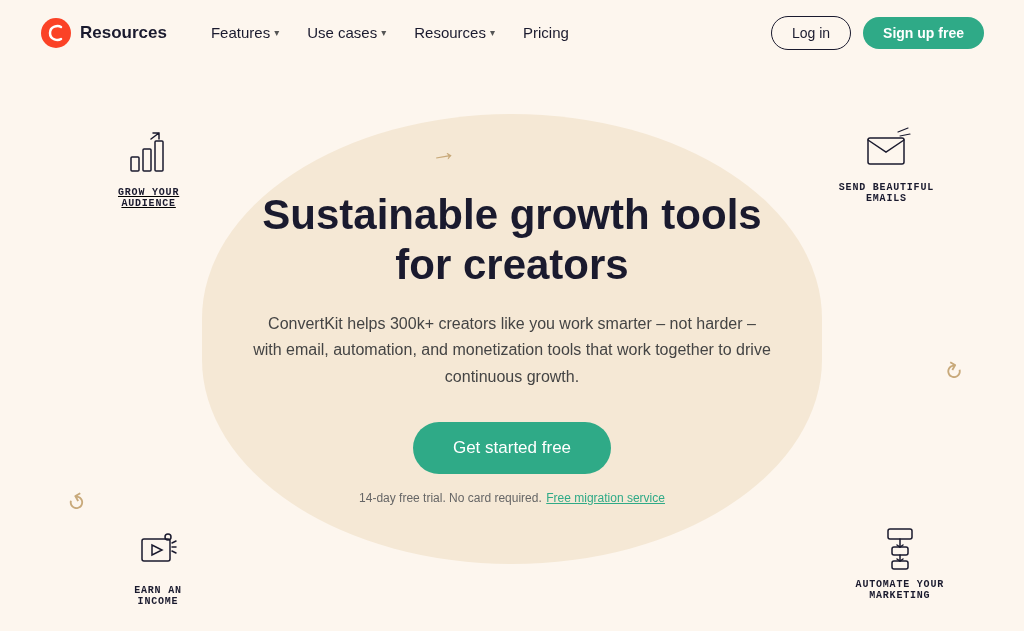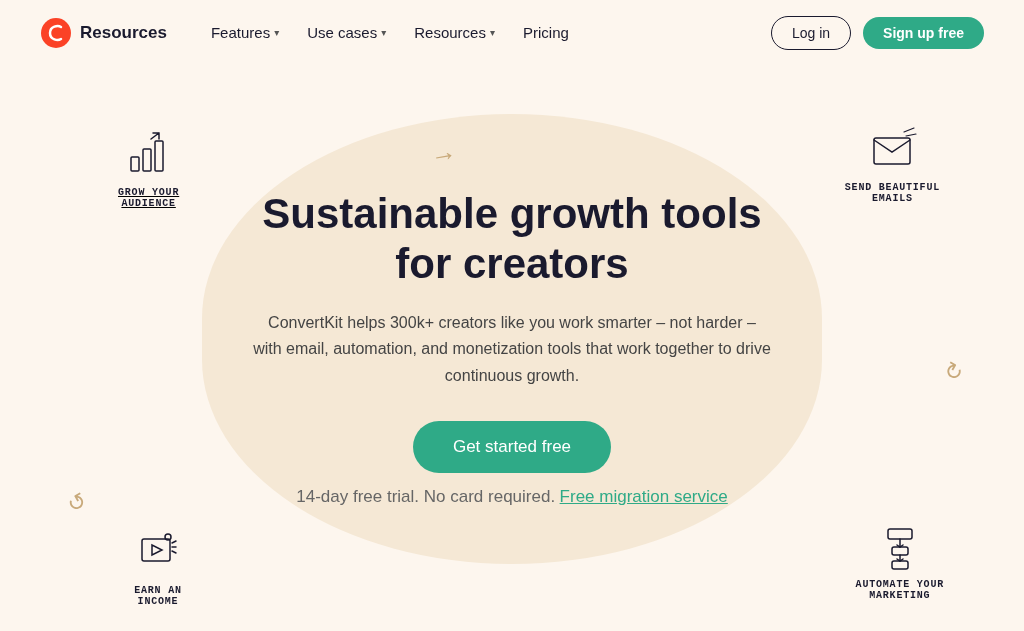--- a/index.html
+++ b/index.html
@@ -143,21 +143,21 @@
       color: #fff;
       font-size: 17px;
       font-weight: 400;
       border-radius: 40px;
       border: none;
       cursor: pointer;
       margin-bottom: 14px;
     }
 
     .trial-text {
-      font-size: 17px;
+      font-size: 12px;
       color: #666;
       text-align: center;
     }
 
     .trial-link {
       color: #2faa87;
       text-decoration: underline;
       cursor: pointer;
     }
 
@@ -190,21 +190,21 @@
     }
 
     
     .float-grow {
       left: 118px;
       top: 60px;
       text-decoration: underline;
     }
 
     .float-email {
-      right: 84px;
+      right: 90px;
       top: 55px;
     }
 
     .float-earn {
       left: 130px;
       bottom: 24px;
     }
 
     .float-automate {
       right: 80px;

